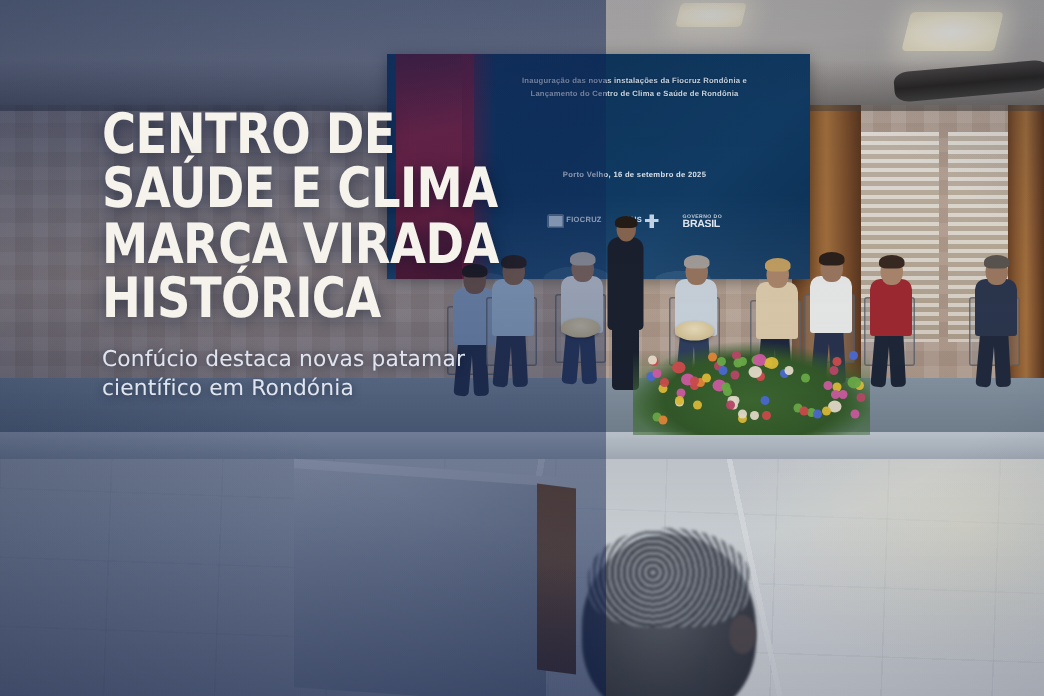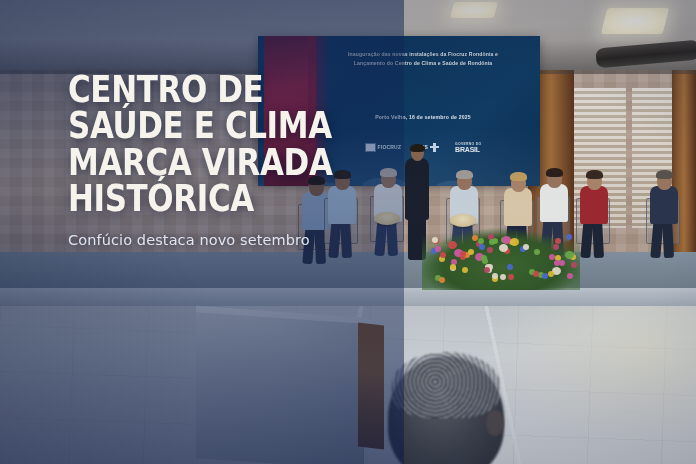--- a/index.html
+++ b/index.html
@@ -503,17 +503,18 @@
   <div class="vignette"></div>
 
   <div class="text-block">
     <h1 class="headline">
       <span class="ln">CENTRO DE</span>
       <span class="ln">SAÚDE E CLIMA</span>
       <span class="ln">MARCA VIRADA</span>
       <span class="ln">HISTÓRICA</span>
     </h1>
     <p class="subtitle">
-      <span class="ln">Confúcio destaca novo setembro</span>
+      <span class="ln">Confúcio destaca novas patamar</span>
+      <span class="ln">científico em Rondónia</span>
     </p>
   </div>
 
 </div>
 
 </body></html>

